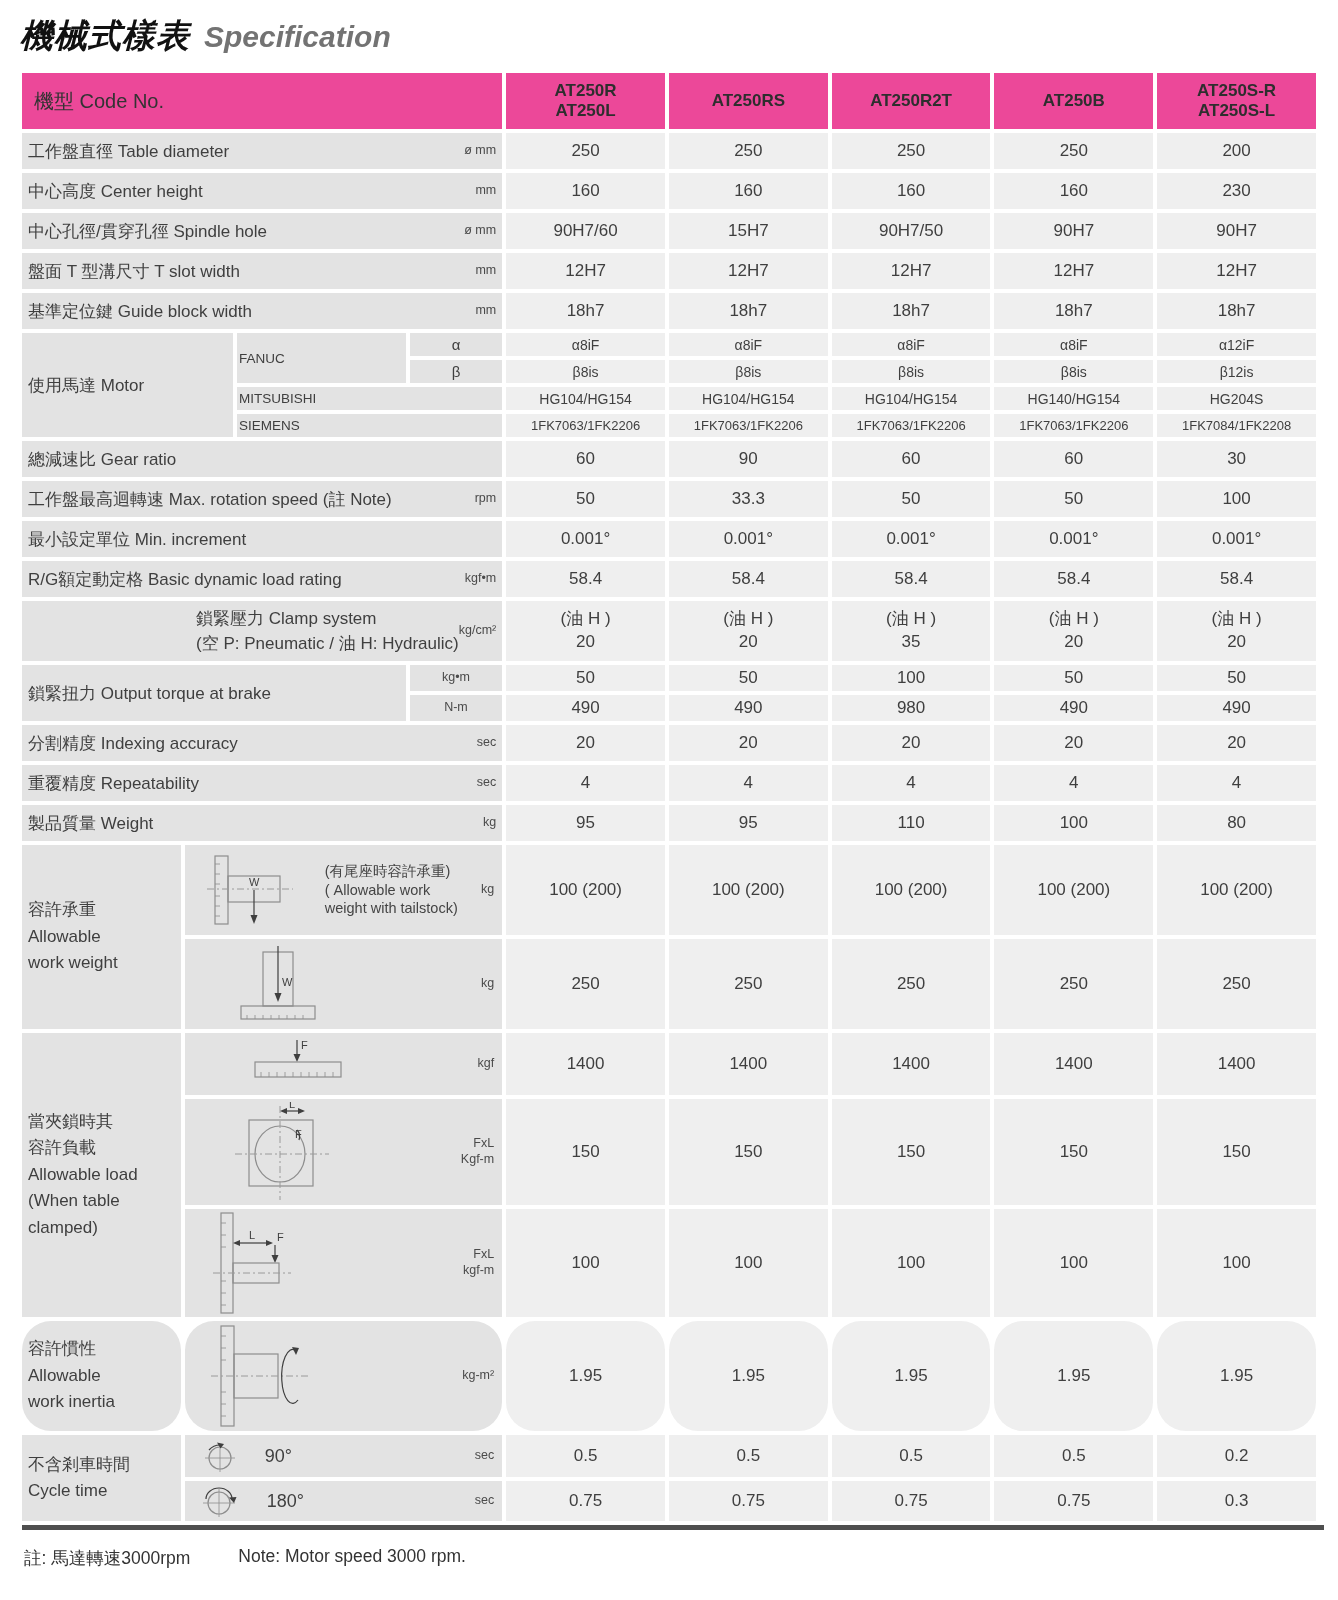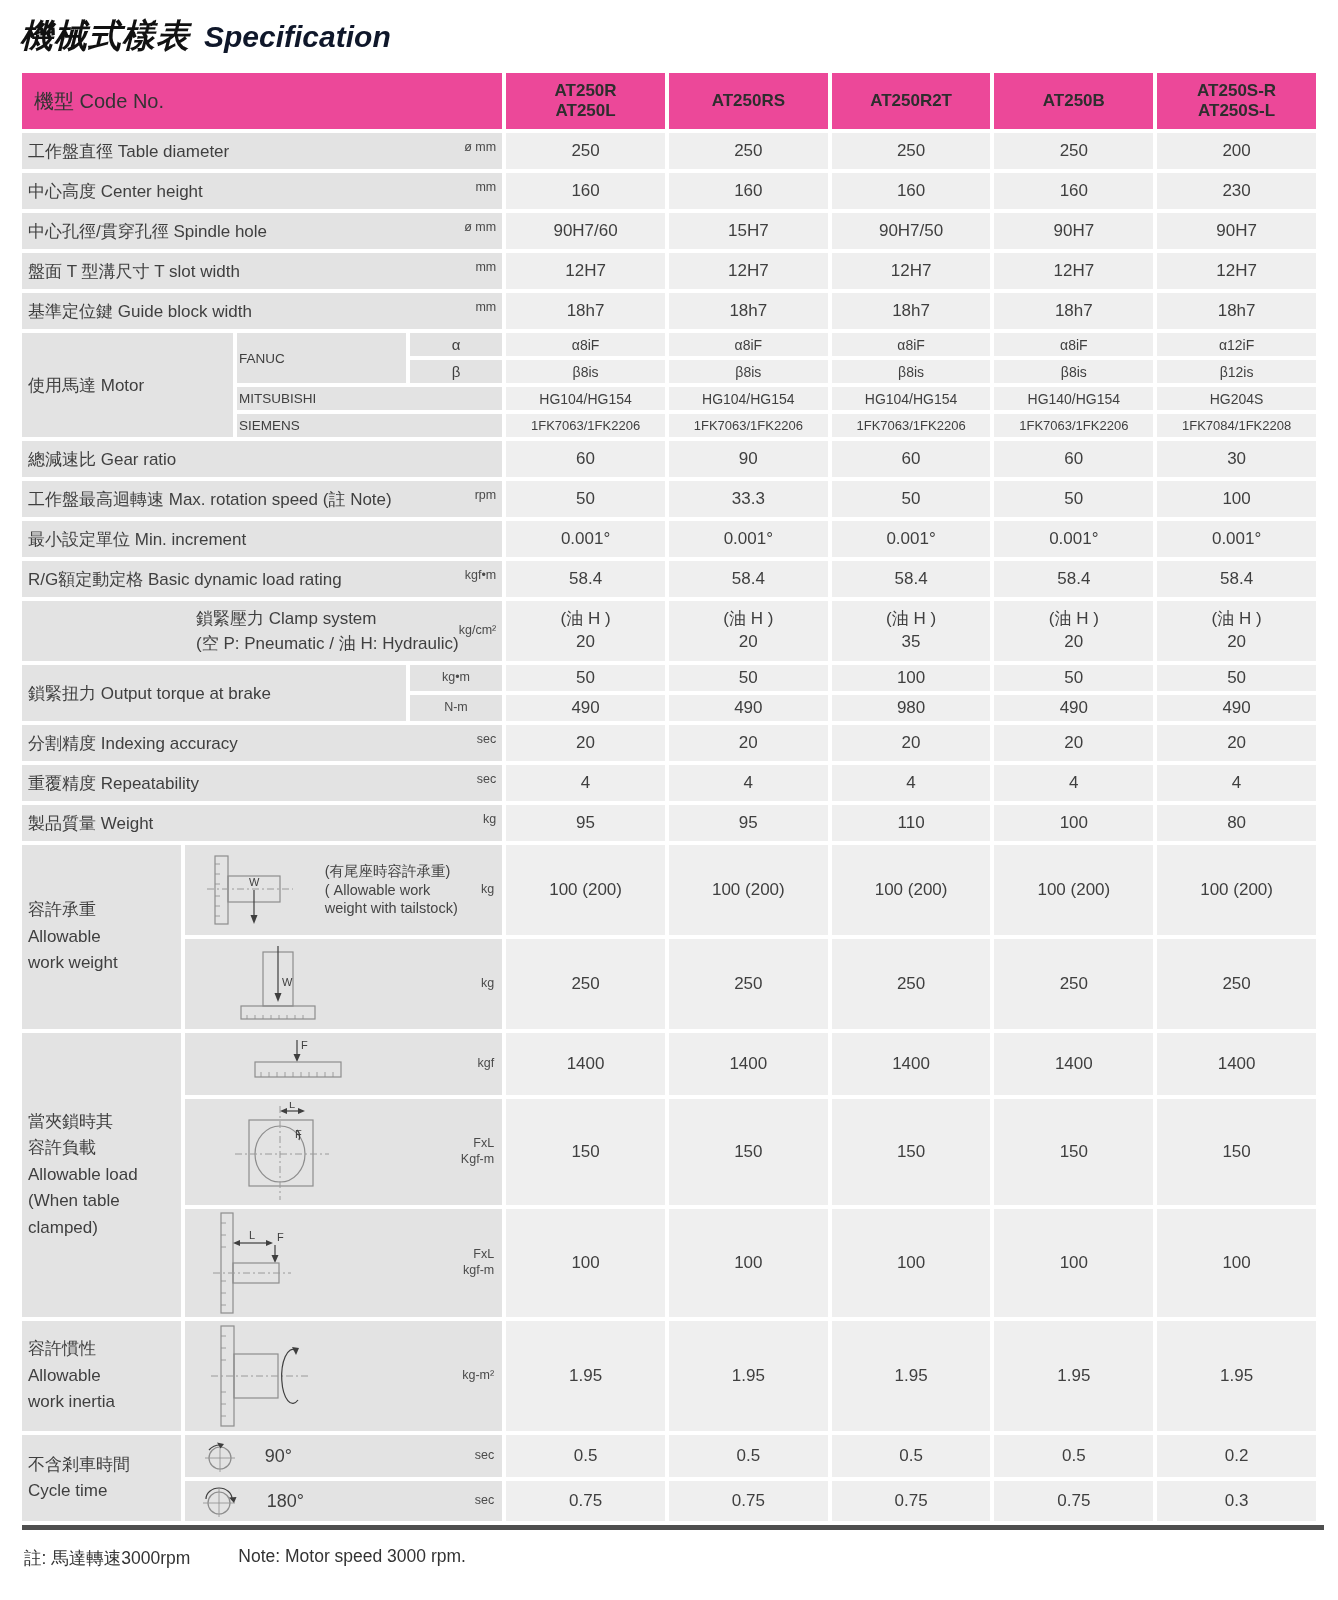--- a/index.html
+++ b/index.html
@@ -7,53 +7,53 @@
     width:1338px;height:1600px;
     font-family:"Liberation Sans","DejaVu Sans",sans-serif;
     color:#3d3d3d;
     -webkit-font-smoothing:antialiased;
   }
   .page{padding:10px 16px 0 18px;}
 
   
   .titlebar{display:flex;align-items:center;gap:14px;margin:4px 0 10px 2px;}
   .title-zh{font-size:33px;font-weight:bold;font-style:italic;color:#111111;letter-spacing:1px;}
-  .title-en{font-size:30px;font-weight:bold;font-style:italic;color:#0f172a;}
+  .title-en{font-size:30px;font-weight:bold;font-style:italic;color:#737373;}
 
   
   table.spec{border-collapse:separate;border-spacing:4px;table-layout:fixed;width:1302px;}
   td{vertical-align:middle;padding:2px 6px;overflow:hidden;}
   .hdr{background:#ec4899;}
   .lbl{background:#e3e3e3;}
   .val{background:#efefef;text-align:center;font-size:17px;color:#3f3f3f;}
   .pre{white-space:pre-line;}
   .hdr-label{font-size:20px;color:#333;padding-left:12px;}
   .model{font-size:17px;font-weight:bold;text-align:center;color:#2e2e2e;line-height:1.15;}
   .rowlabel{font-size:17px;color:#3f3f3f;}
   .unit{font-size:12.5px;color:#4a4a4a;white-space:pre-line;text-align:right;line-height:1.25;}
-  .cellflex{display:flex;justify-content:space-between;align-items:flex-start;width:100%;}
+  .cellflex{display:flex;justify-content:space-between;align-items:center;width:100%;}
   .subbrand{font-size:13.5px;color:#3f3f3f;padding-left:2px;}
   .greek{font-size:15px;text-align:center;color:#3f3f3f;}
   .val-sm{font-size:14px;}
   .val-xs{font-size:13px;}
   .val-2l{line-height:1.35;}
   .unitcell{text-align:center;}
   .clampwrap{display:flex;justify-content:flex-end;align-items:center;}
   .clamp-lines{line-height:1.5;}
   .diagflex{display:flex;align-items:center;width:100%;height:100%;}
   .dnote{font-size:14.5px;color:#444;line-height:1.3;white-space:pre-line;margin-left:14px;}
   .u-right{margin-left:auto;padding-right:2px;}
   .degtxt{font-size:18px;color:#3f3f3f;margin-left:24px;}
   .multi{white-space:pre-line;line-height:1.55;}
 
   
   tr.h56 td{height:52px;} tr.h36 td{height:32px;} tr.h22 td{height:19px;}
   tr.h60 td{height:56px;} tr.h26 td{height:22px;}
   tr.h90 td{height:86px;} tr.h62 td{height:58px;}
-  tr.h106 td{height:102px;} tr.h110 td{height:106px;}
+  tr.h106 td{height:102px;} tr.h110 td{height:106px;border-radius:29px;}
   tr.h42 td{height:38px;} tr.h40 td{height:36px;}
 
   svg{display:block;}
   .sk{stroke:#8d8d8d;fill:none;stroke-width:1.2;}
   .skt{stroke:#8d8d8d;stroke-width:0.8;}
   .cl{stroke:#9a9a9a;stroke-width:1;stroke-dasharray:7 3 2 3;fill:none;}
   .ar{stroke:#3f3f3f;stroke-width:1.2;fill:none;}
   .af{fill:#3f3f3f;stroke:none;}
   .glyph{font-family:"Liberation Sans",sans-serif;font-size:11px;fill:#3f3f3f;}
 

